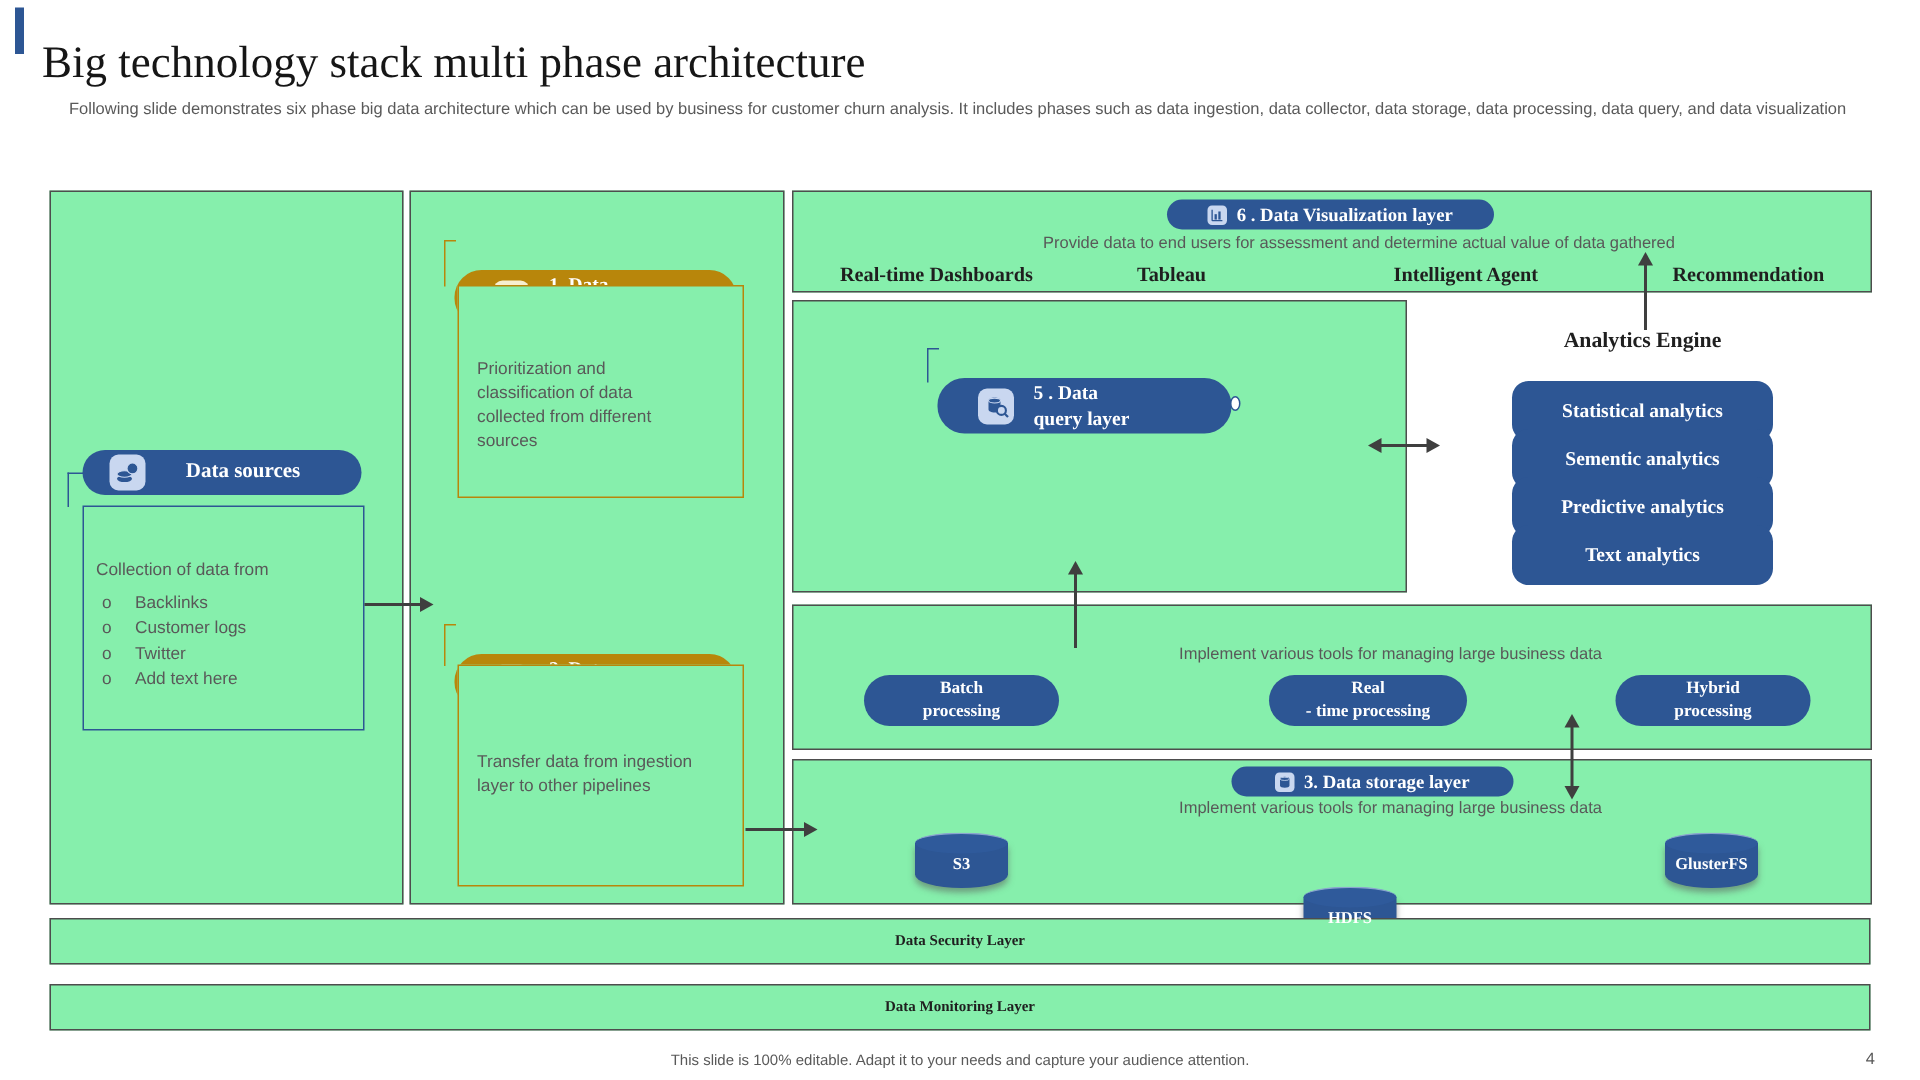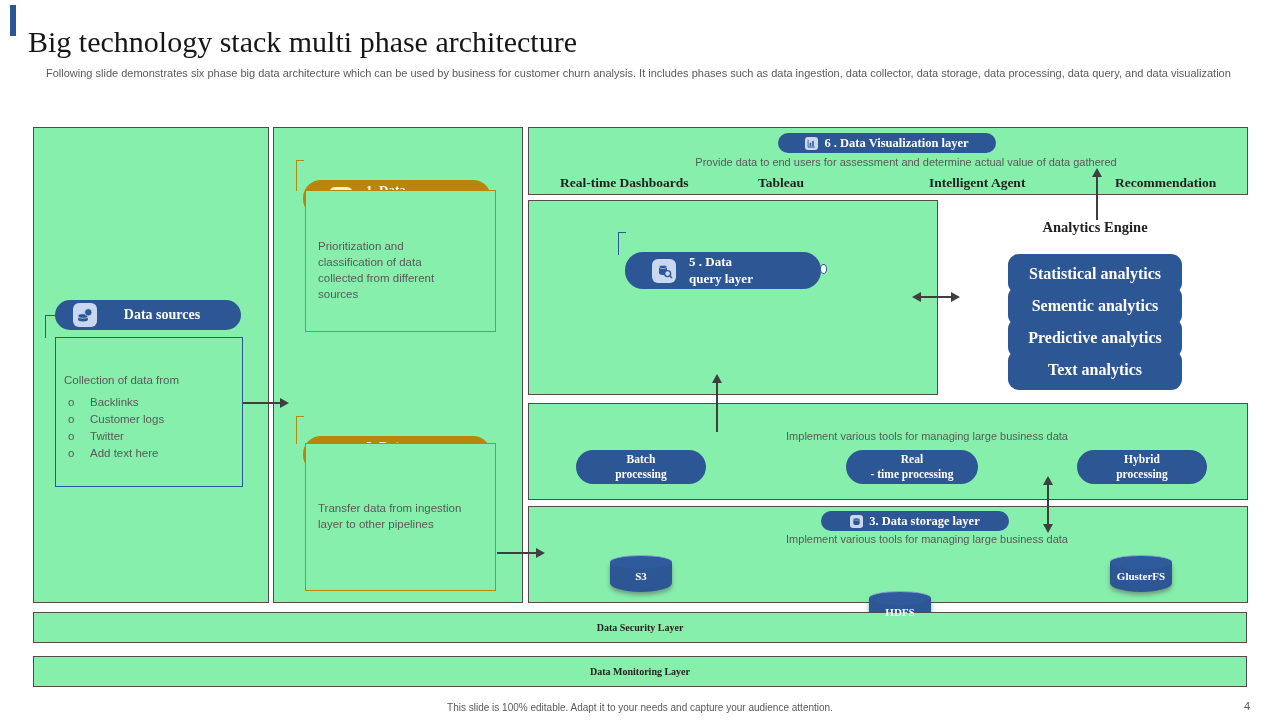--- a/index.html
+++ b/index.html
@@ -11,21 +11,21 @@
   .title{font-family:"Liberation Serif",serif;font-size:30px;color:#161616;}
   .subtitle{font-size:11px;color:#595959;line-height:1.3;margin-left:18px;}
   .body-text{font-size:11.5px;color:#595959;line-height:1.4;}
   
   .pill{display:flex;align-items:center;box-sizing:border-box;color:#fff;}
   .pill-blue{background:#2d5694;}
   .pill-gold{background:#b8860b;}
   .pill-lg{height:30px;border-radius:15px;font-family:"Liberation Serif",serif;font-weight:700;font-size:14px;}
   .pill-2l{height:37px;border-radius:18px;font-family:"Liberation Serif",serif;font-weight:700;font-size:13px;line-height:1.3;margin-top:38px;}
   .hdr-pill{height:20px;border-radius:10px;font-family:"Liberation Serif",serif;font-weight:700;font-size:12.5px;justify-content:center;}
-  .mini-pill{height:40px;border-radius:11px;font-family:"Liberation Serif",serif;font-weight:700;font-size:16px;justify-content:center;}
+  .mini-pill{height:40px;border-radius:11px;font-family:"Liberation Serif",serif;font-weight:700;font-size:13px;justify-content:center;}
   .proc-pill{height:34px;border-radius:17px;font-family:"Liberation Serif",serif;font-weight:700;font-size:11.5px;line-height:1.3;justify-content:center;text-align:center;}
   .icsq{width:24px;height:24px;border-radius:6px;display:flex;align-items:center;justify-content:center;flex:0 0 auto;}
   .icsq-blue{background:#c9d7f0;color:#2d5694;}
   .icsq-gold{background:#f7efd0;color:#8a6a08;}
   .icsq-sm{width:13px;height:13px;border-radius:3px;background:#c9d7f0;color:#2d5694;display:flex;align-items:center;justify-content:center;flex:0 0 auto;margin-right:6px;}
   .conn{box-sizing:border-box;}
   .conn-blue{border-left:1.5px solid #2d5694;border-top:1.5px solid #2d5694;}
   .conn-gold{border-left:1.5px solid #b8860b;border-top:1.5px solid #b8860b;}
   
   .arrow-h{height:2px;background:#3f3f3f;}

